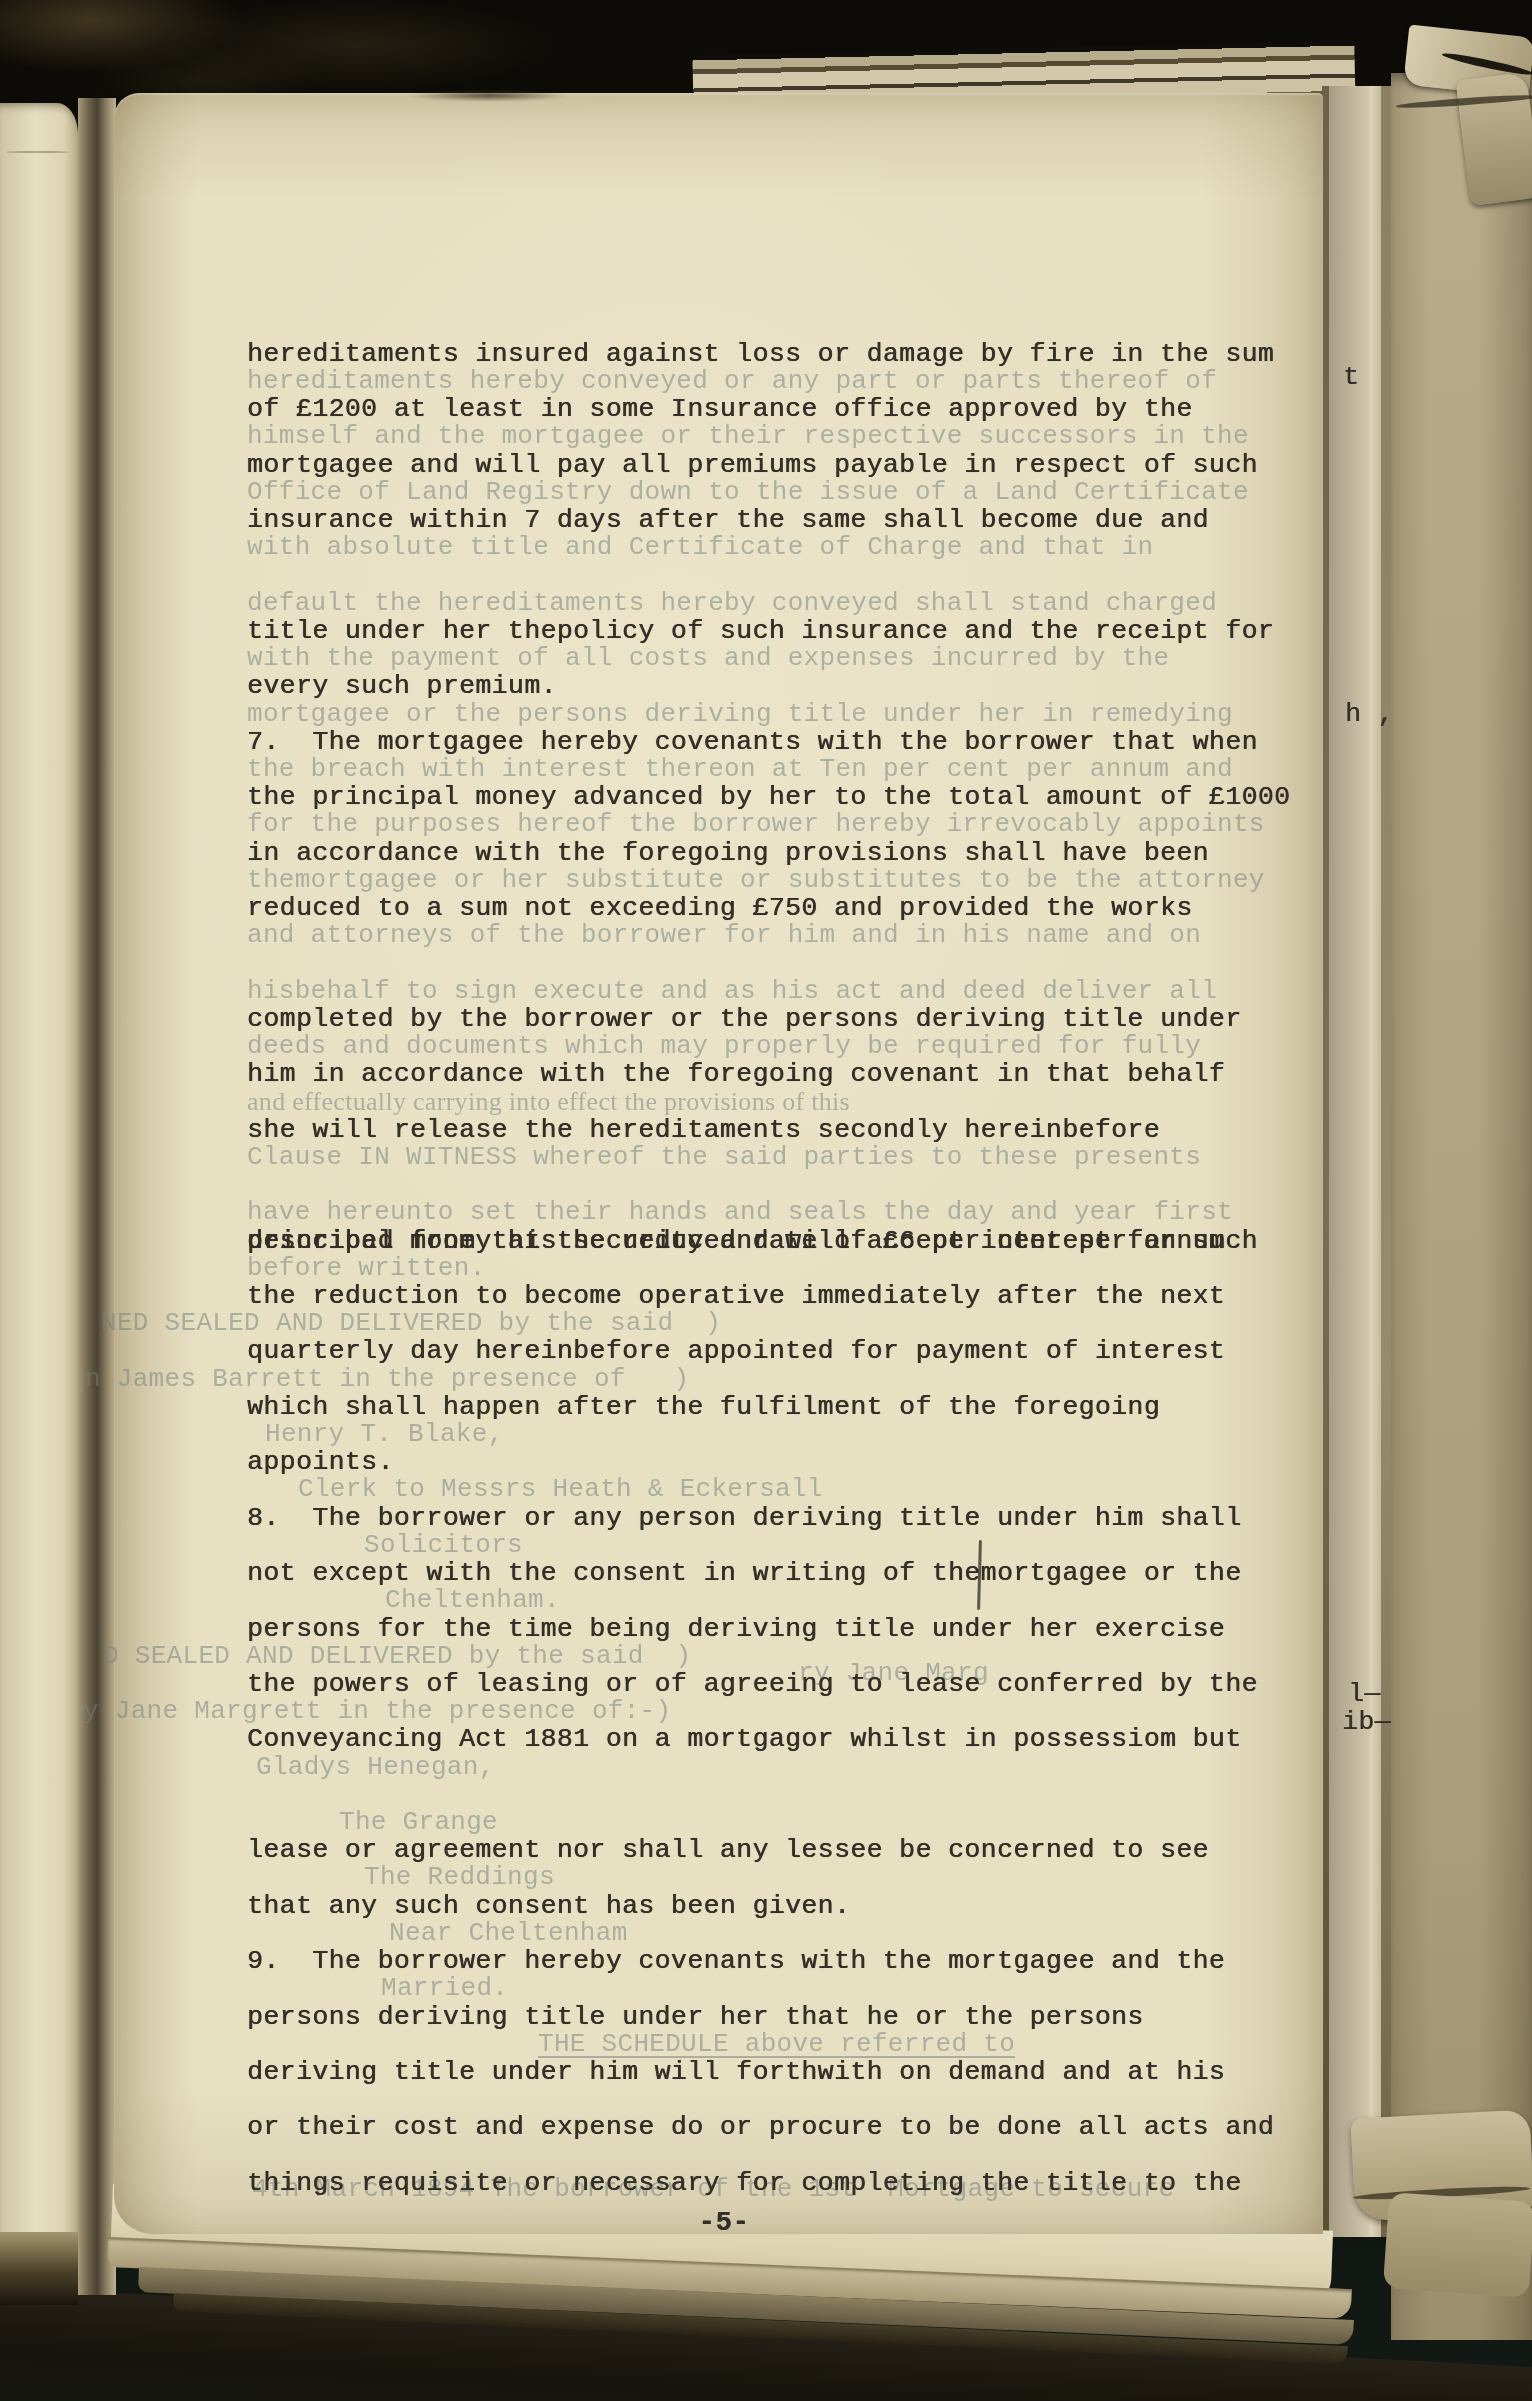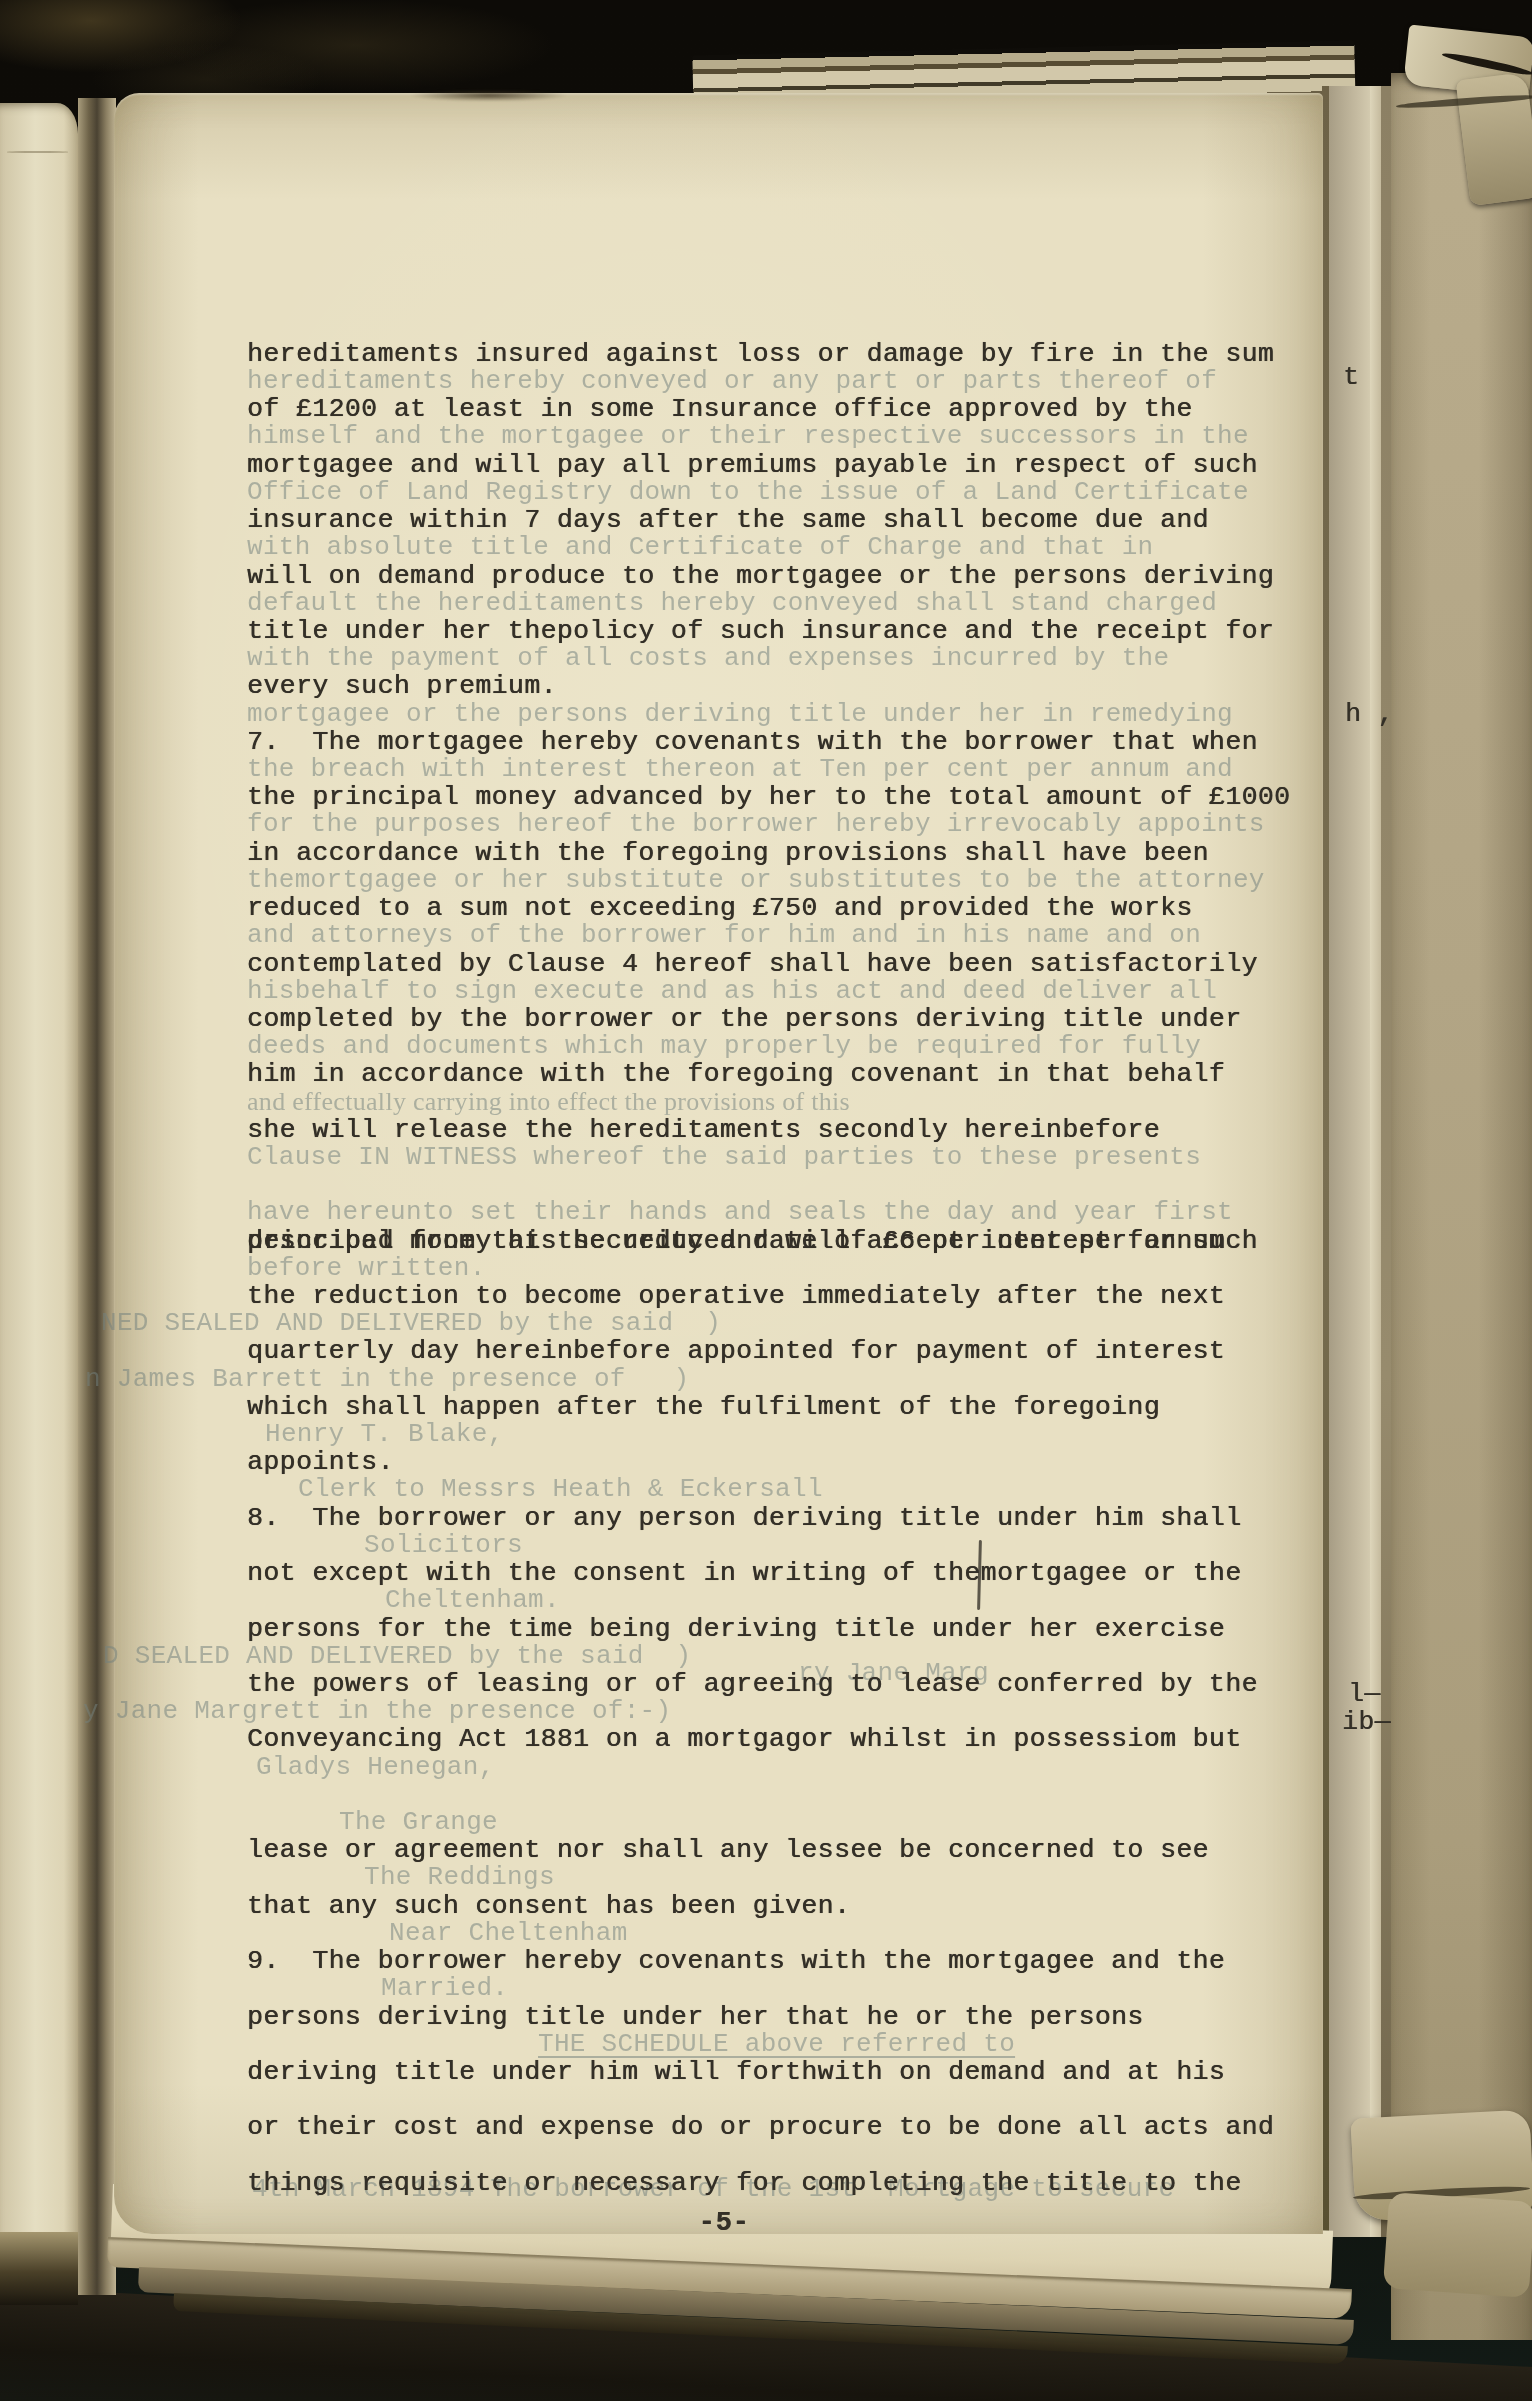--- a/index.html
+++ b/index.html
@@ -217,28 +217,26 @@
       <div class="ghost-line" style="top: 1971px; left: 381px;">Married.</div>
       <div class="ghost-line u" style="top: 2027px; left: 538px;">THE SCHEDULE above referred to</div>
       <div class="ghost-line" style="top: 2172px; left: 252px;">4th March 1894 The borrower of the 1st  Mortgage to secure</div>
       <div class="ghost-line" style="top: 1656px; left: 798px;">ry Jane Marg</div>
     </div>
   <div id="typed-layer">
       <div class="typed-line" style="top: 336px; left: 247px;">hereditaments insured against loss or damage by fire in the sum</div>
       <div class="typed-line" style="top: 391px; left: 247px;">of £1200 at least in some Insurance office approved by the</div>
       <div class="typed-line" style="top: 447px; left: 247px;">mortgagee and will pay all premiums payable in respect of such</div>
       <div class="typed-line" style="top: 502px; left: 247px;">insurance within 7 days after the same shall become due and</div>
-      <div class="typed-line" style="top: 558px; left: 247px;">will on demand produce to the mortgagee or the persons deriving</div>
       <div class="typed-line" style="top: 613px; left: 247px;">title under her thepolicy of such insurance and the receipt for</div>
       <div class="typed-line" style="top: 668px; left: 247px;">every such premium.</div>
       <div class="typed-line" style="top: 724px; left: 247px;">7.  The mortgagee hereby covenants with the borrower that when</div>
       <div class="typed-line" style="top: 779px; left: 247px;">the principal money advanced by her to the total amount of £1000</div>
       <div class="typed-line" style="top: 835px; left: 247px;">in accordance with the foregoing provisions shall have been</div>
       <div class="typed-line" style="top: 890px; left: 247px;">reduced to a sum not exceeding £750 and provided the works</div>
-      <div class="typed-line" style="top: 946px; left: 247px;">contemplated by Clause 4 hereof shall have been satisfactorily</div>
       <div class="typed-line" style="top: 1001px; left: 247px;">completed by the borrower or the persons deriving title under</div>
       <div class="typed-line" style="top: 1056px; left: 247px;">him in accordance with the foregoing covenant in that behalf</div>
       <div class="typed-line" style="top: 1112px; left: 247px;">she will release the hereditaments secondly hereinbefore</div>
       <div class="typed-line" style="top: 1223px; left: 247px;">described from this security and will accept interest for such</div>
       <div class="typed-line" style="top: 1223px; left: 247px;">principal money at the reduced rate of £6 per cent per annum</div>
       <div class="typed-line" style="top: 1278px; left: 247px;">the reduction to become operative immediately after the next</div>
       <div class="typed-line" style="top: 1333px; left: 247px;">quarterly day hereinbefore appointed for payment of interest</div>
       <div class="typed-line" style="top: 1389px; left: 247px;">which shall happen after the fulfilment of the foregoing</div>
       <div class="typed-line" style="top: 1444px; left: 247px;">appoints.</div>
       <div class="typed-line" style="top: 1500px; left: 247px;">8.  The borrower or any person deriving title under him shall</div>

